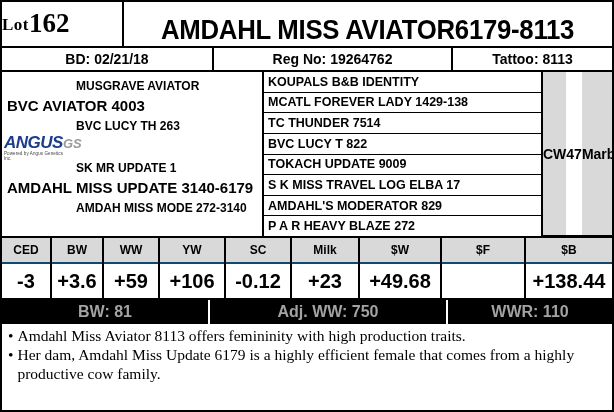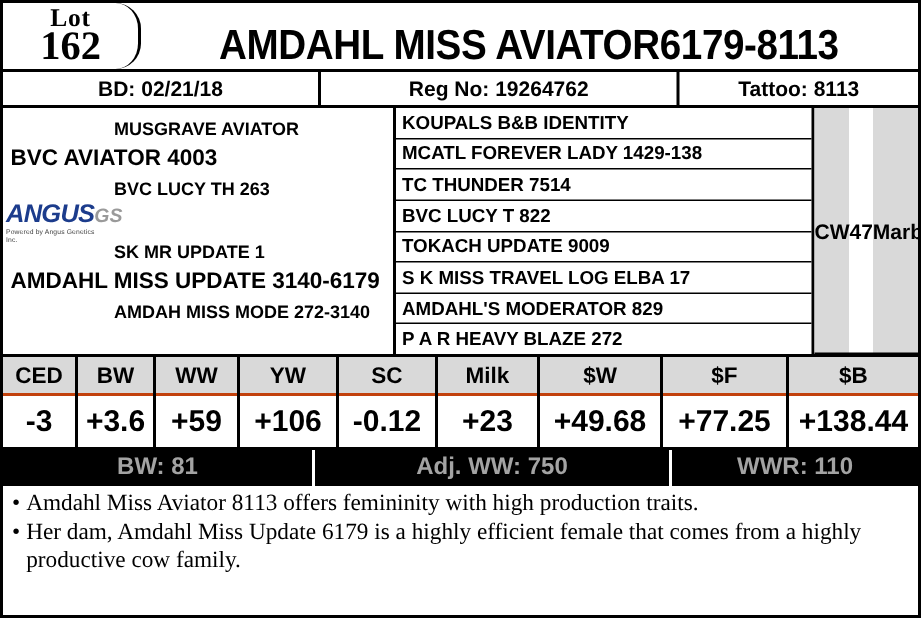--- a/index.html
+++ b/index.html
@@ -22,30 +22,29 @@
   }
 
   
   .header {
     display: flex;
     height: 44px;
     border-bottom: 2px solid #000;
     align-items: stretch;
   }
   .lot-box {
-    width: 92px;
+    width: 122px;
     border-right: 2px solid #000;
     display: flex;
-    flex-direction: column;
+    flex-direction: row;
     align-items: center;
     justify-content: flex-start;
     line-height: 1;
     padding-top: 1px;
     box-sizing: border-box;
-    border-radius: 17px;
   }
   .lot-word {
     font-family: "Liberation Serif", serif;
     font-weight: bold;
     font-size: 17px;
     letter-spacing: 0.5px;
   }
   .lot-num {
     font-family: "Liberation Serif", serif;
     font-weight: bold;
@@ -190,26 +189,26 @@
     flex: 1;
     border-right: 2px solid #000;
     box-sizing: border-box;
     display: flex;
     flex-direction: column;
   }
   .epd-col:last-child { border-right: none; }
   .epd-head {
     height: 26px;
     background: #d9d9d9;
-    border-bottom: 2px solid #c2410c;
-    display: flex;
-    align-items: center;
-    justify-content: center;
-    font-weight: bold;
-    font-size: 15px;
+    border-bottom: 2px solid #0c4a6e;
+    display: flex;
+    align-items: center;
+    justify-content: center;
+    font-weight: bold;
+    font-size: 12px;
     box-sizing: border-box;
   }
   .epd-val {
     flex: 1;
     display: flex;
     align-items: center;
     justify-content: center;
     font-weight: bold;
     font-size: 20px;
   }
@@ -348,21 +347,20 @@
     <div class="epd-col c-milk">
       <div class="epd-head">Milk</div>
       <div class="epd-val">+23</div>
     </div>
     <div class="epd-col c-sw">
       <div class="epd-head">$W</div>
       <div class="epd-val">+49.68</div>
     </div>
     <div class="epd-col c-sf">
       <div class="epd-head">$F</div>
-      <div class="epd-val">+77.25</div>
     </div>
     <div class="epd-col c-sb">
       <div class="epd-head">$B</div>
       <div class="epd-val">+138.44</div>
     </div>
   </div>
 
   <div class="statbar">
     <div class="sb-1">BW: 81</div>
     <div class="sb-2">Adj. WW: 750</div>

